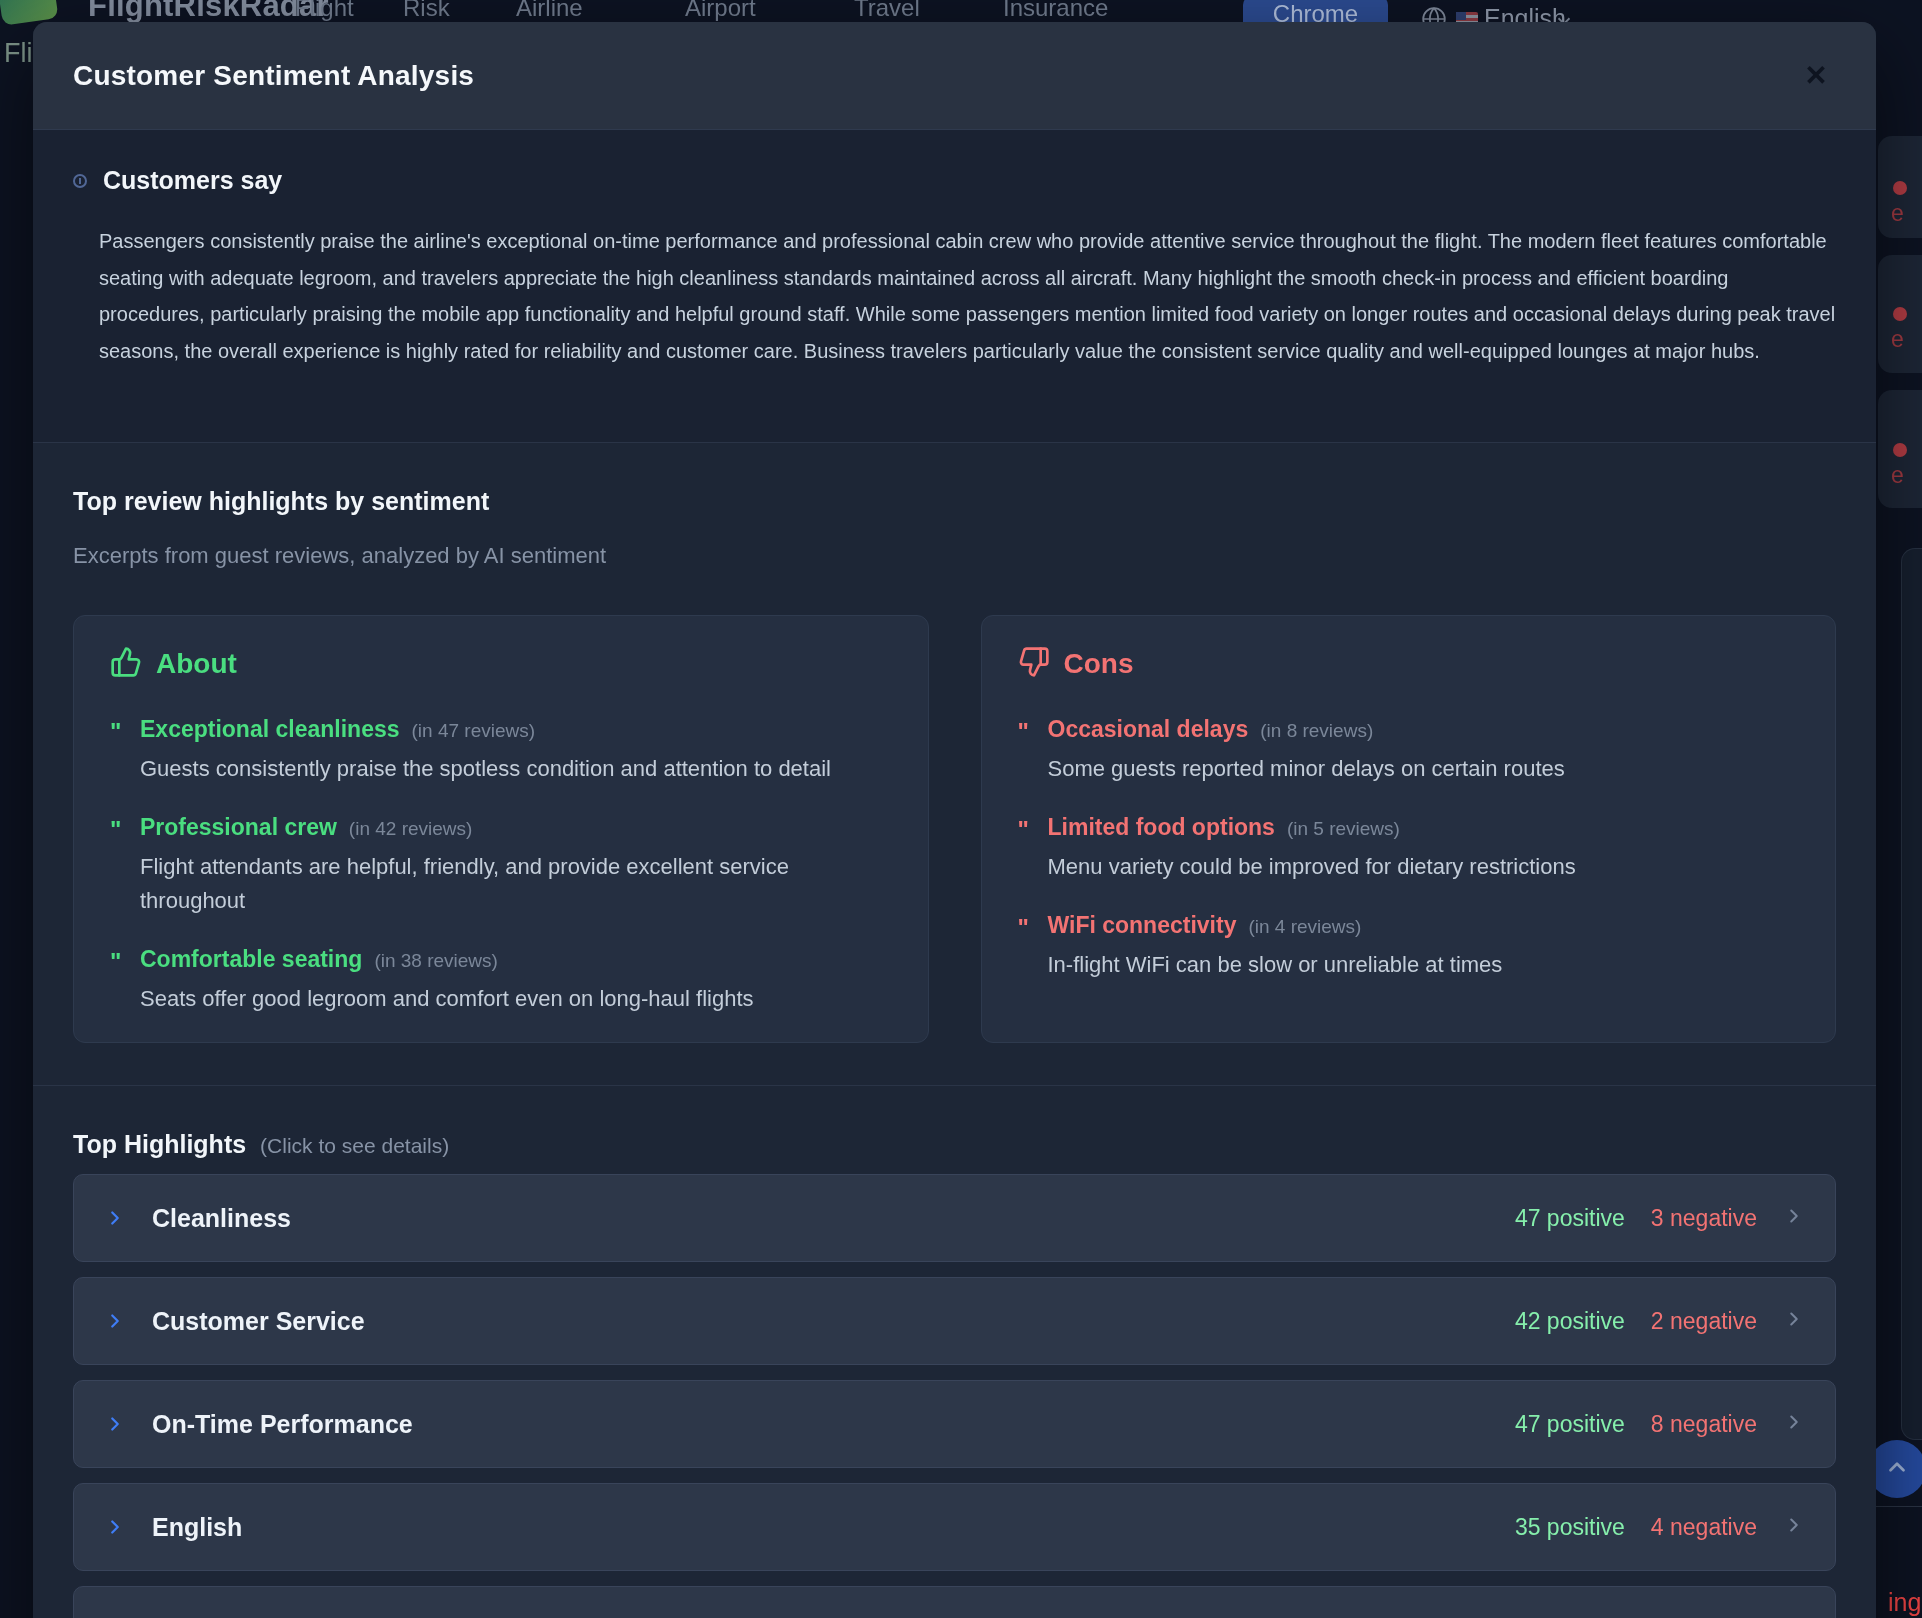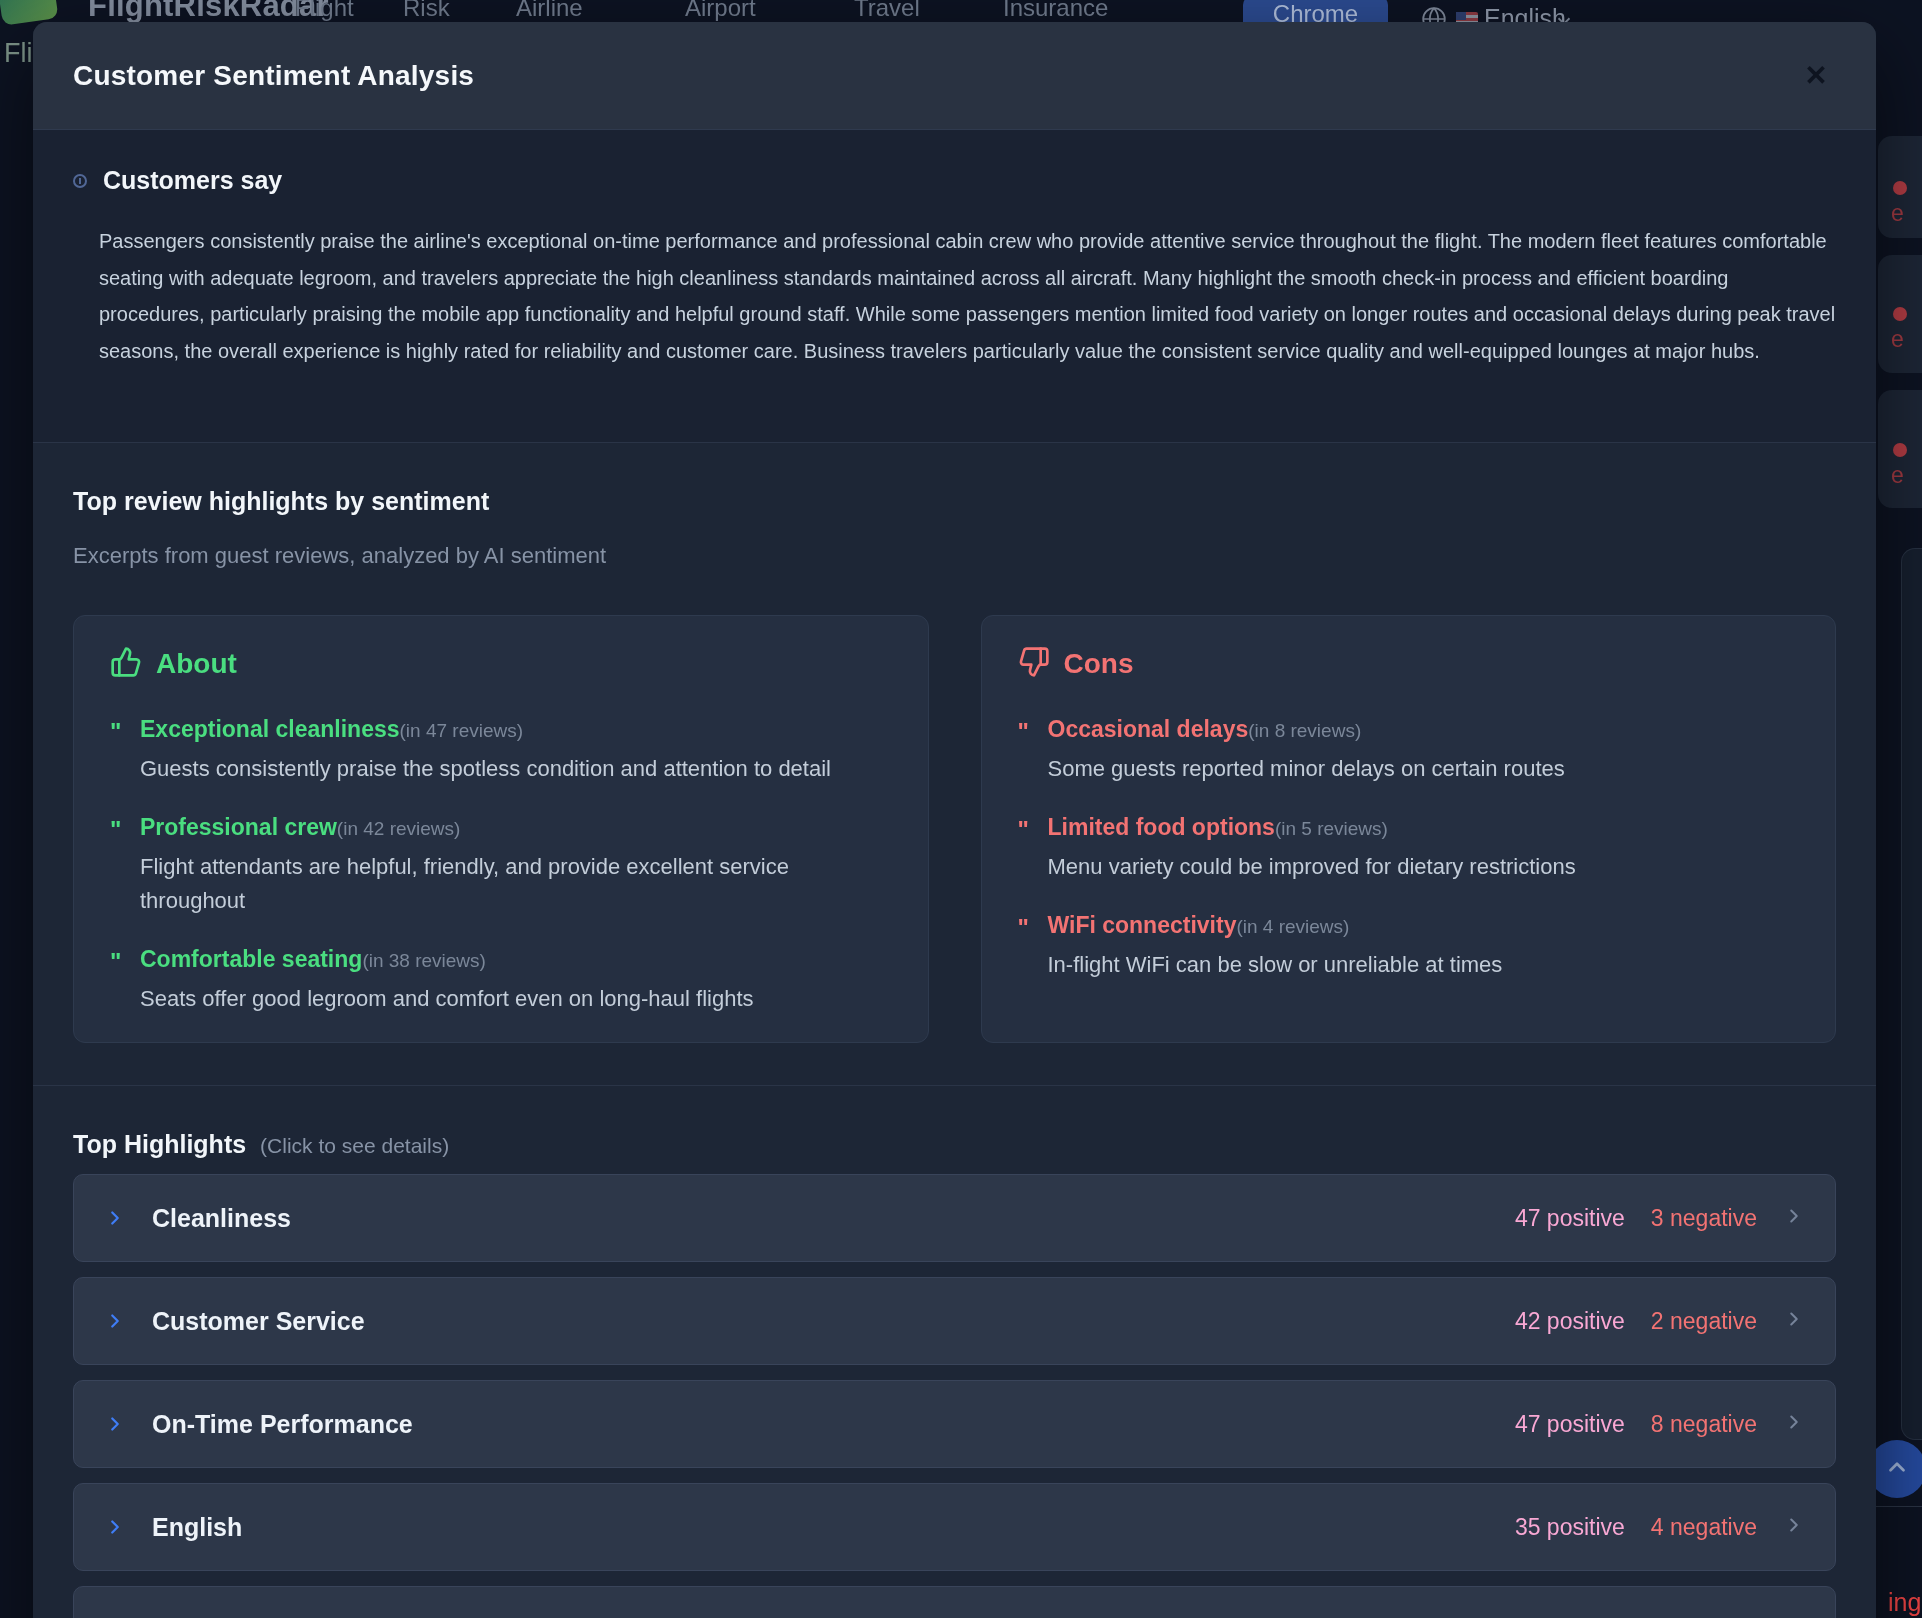--- a/index.html
+++ b/index.html
@@ -61,37 +61,37 @@
   .cards { margin-top:46px; display:grid; grid-template-columns:1fr 1fr; gap:52px; }
   .sentiment-card { height:428px; background:#252f41; border:1px solid #2e3a4e; border-radius:12px; padding:30px 36px; }
   .card-head { display:flex; align-items:center; gap:14px; margin-bottom:34px; }
   .card-title { font-size:28px; font-weight:700; }
   .pros .card-title { color:#4ade80; }
   .cons .card-title { color:#f37373; }
   .quote-item { display:flex; margin-bottom:28px; }
   .quote-mark { width:30px; font-size:24px; font-weight:700; padding-top:2px; }
   .pros .quote-mark { color:#4ade80; }
   .cons .quote-mark { color:#f37373; }
-  .quote-label-row { display:flex; align-items:baseline; gap:0; margin-bottom:9px; }
+  .quote-label-row { display:flex; align-items:baseline; gap:12px; margin-bottom:9px; }
   .quote-label { font-size:23px; font-weight:700; }
   .pros .quote-label { color:#4ade80; }
   .cons .quote-label { color:#f37373; }
   .quote-count { font-size:19px; color:#7b8799; }
   .quote-desc { font-size:22px; line-height:34px; color:#c3cdd9; max-width:720px; }
   .full-rule { margin:42px -40px 0 -40px; border-top:1px solid #2a3447; }
   .th-head { margin-top:44px; display:flex; align-items:baseline; gap:14px; }
   .th-title { font-size:25px; font-weight:700; color:#f2f6fa; }
   .th-hint { font-size:21px; color:#8793a6; }
   .hl-row { margin-top:15px; height:88px; background:#2d3749; border:1px solid #39445a; border-radius:10px;
     display:flex; align-items:center; padding:16px 30px; cursor:pointer; }
   .hl-row:first-of-type { margin-top:28px; }
   .hl-chevron { display:flex; margin-right:26px; }
   .hl-label { font-size:25px; font-weight:600; color:#eef3f9; }
   .hl-right { margin-left:auto; display:flex; align-items:center; gap:26px; }
-  .hl-pos { font-size:23px; font-weight:500; color:#f9a8d4; }
+  .hl-pos { font-size:23px; font-weight:500; color:#86efac; }
   .hl-neg { font-size:23px; font-weight:500; color:#f37373; }
 </style>
 </head>
 <body>
 
 <div class="bg-layer">
   <div class="brand-logo"></div>
   <div class="brand">FlightRiskRadar</div>
   <div class="hero-partial">FlightRi</div>
 

